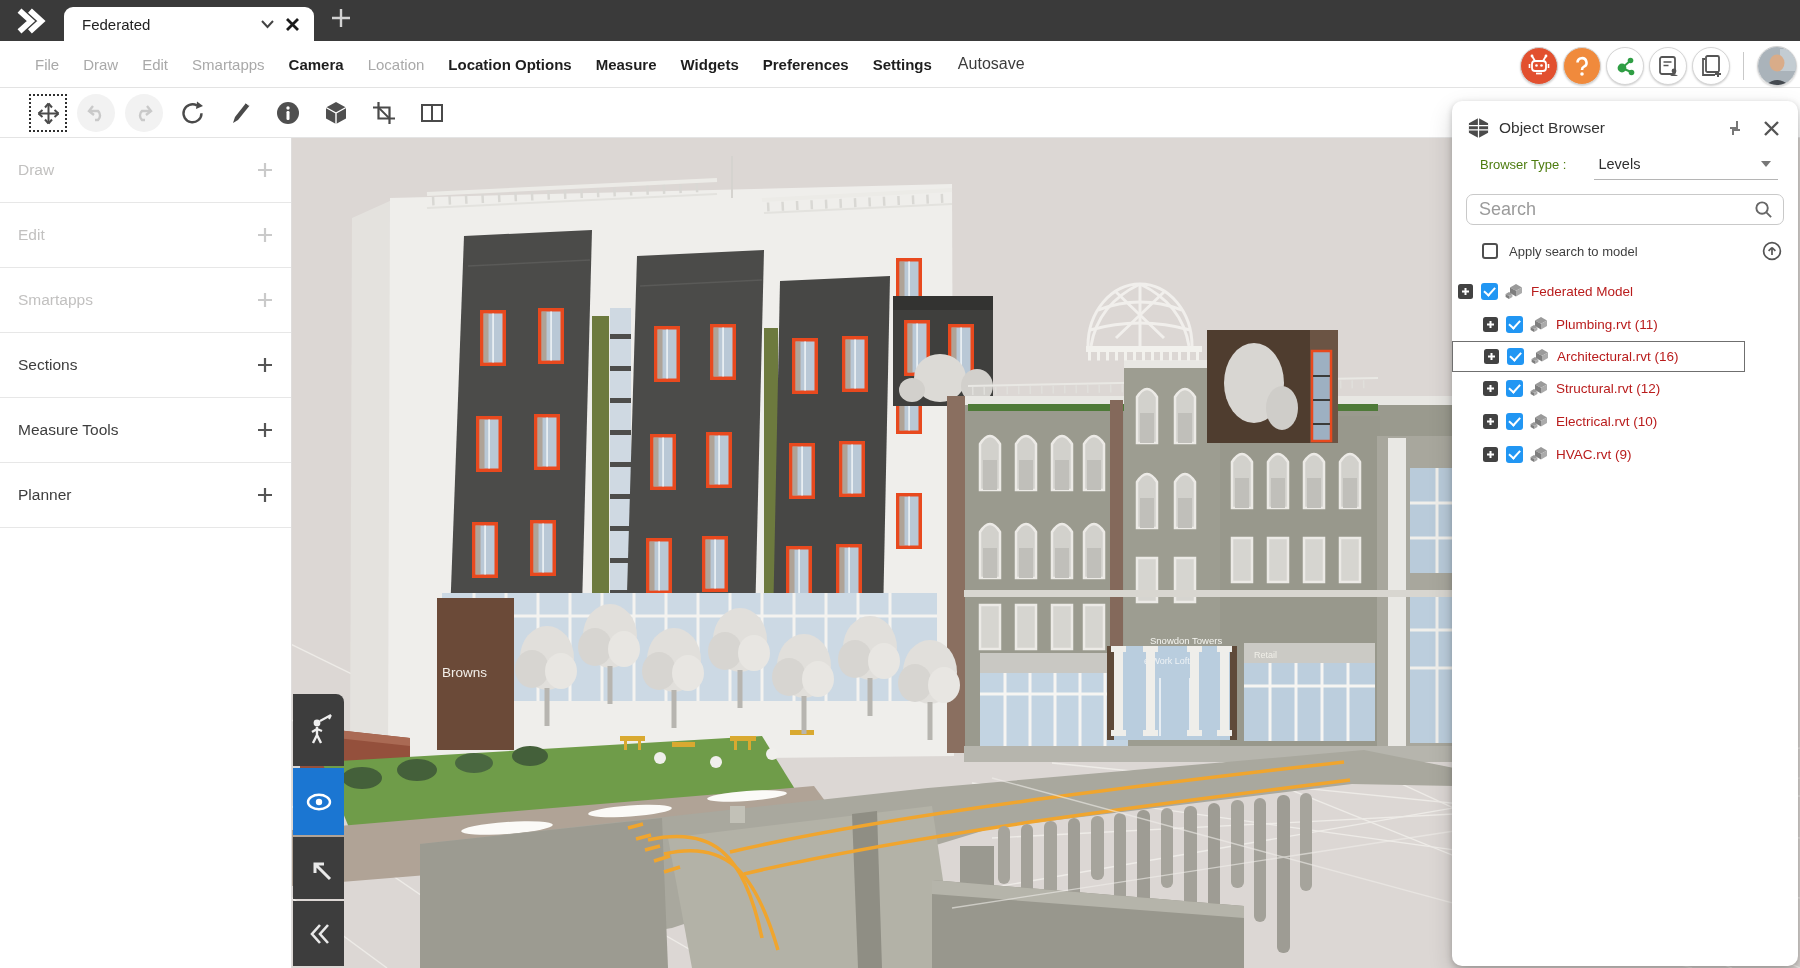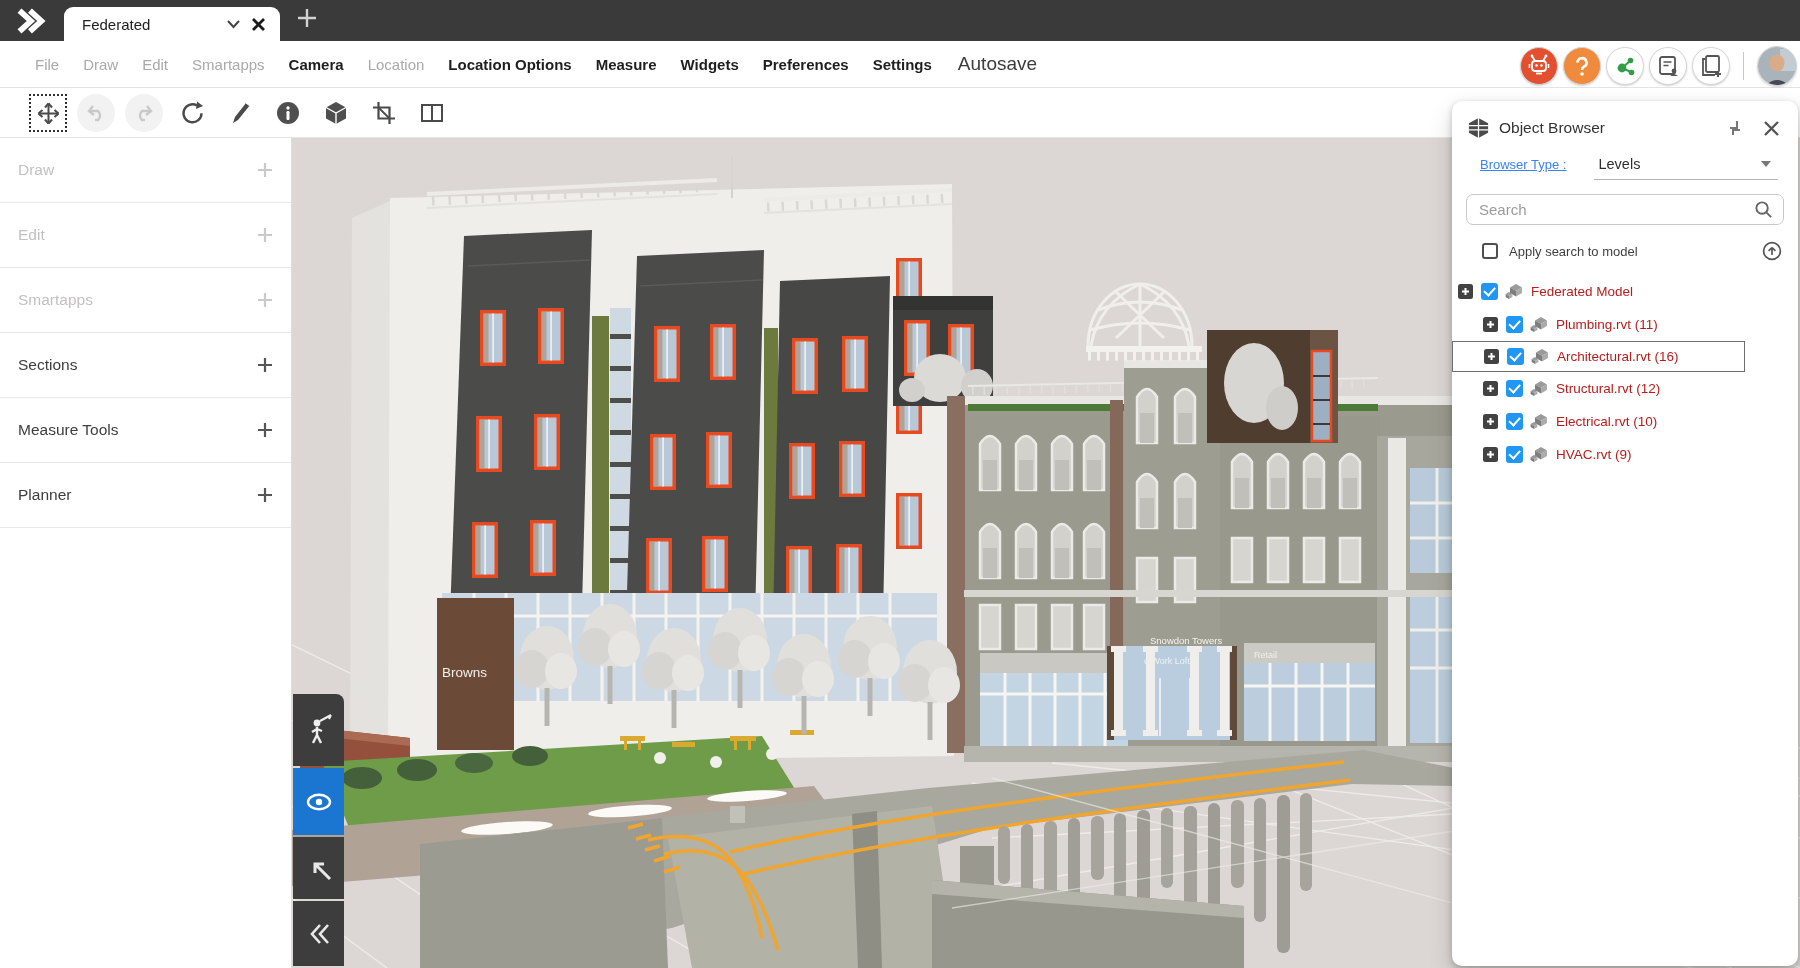--- a/index.html
+++ b/index.html
@@ -6,34 +6,34 @@
   html,body { width:1800px; height:968px; overflow:hidden; background:#fff;
     font-family:"Liberation Sans", sans-serif; }
 
   
   .tabbar { position:absolute; left:0; top:0; right:0; height:41px; background:#3A3A3A;
     display:flex; align-items:flex-end; z-index:50; }
   .logo-box { width:58px; height:41px; display:flex; align-items:center; justify-content:center; }
   .tab-inactive { height:41px; width:232px; display:flex; align-items:center; color:#f2f2f2;
     padding:0 12px 0 14px; gap:12px; font-size:15px; letter-spacing:.3px; cursor:pointer; }
   .tab-inactive .tlabel { flex:1; white-space:nowrap; overflow:hidden; }
-  .tab-active { height:34px; width:216px; background:#fff; border-radius:9px 9px 0 0;
+  .tab-active { height:34px; width:250px; background:#fff; border-radius:9px 9px 0 0;
     display:flex; align-items:center; padding:0 14px 0 18px; gap:10px; margin-left:6px;
     color:#222; font-size:15px; }
   .tab-active .tlabel { flex:1; }
   .ticon { display:flex; align-items:center; justify-content:center; cursor:pointer; }
   .newtab { margin-left:16px; margin-bottom:8px; cursor:pointer; }
 
   
   .menubar { position:absolute; left:0; top:41px; right:0; height:47px; background:#fff;
     border-bottom:1px solid #e3e3e3; display:flex; align-items:center; padding-left:35px;
     gap:24px; z-index:20; }
   .menu-item { font-size:15px; font-weight:700; color:#1e1e1e; white-space:nowrap; cursor:pointer; }
   .menu-item.disabled { color:#a9a9a9; font-weight:400; cursor:default; }
-  .autosave { font-size:19px; color:#3c3c3c; margin-left:2px; }
+  .autosave { font-size:16px; color:#3c3c3c; margin-left:2px; }
 
   .header-icons { position:absolute; top:46px; right:3px; display:flex; align-items:center;
     gap:5px; z-index:55; }
   .hcirc { width:38px; height:38px; border-radius:50%; background:#fff; border:1px solid #d6d6d6;
     box-shadow:0 1px 2px rgba(0,0,0,.18); display:flex; align-items:center; justify-content:center;
     cursor:pointer; }
   .hcirc.red { background:#E2502F; border-color:#d3d3d3; }
   .hcirc.orange { background:#F08A3C; }
   .hdivider { width:1px; height:28px; background:#c9c9c9; margin:0 8px; }
   .avatar { width:40px; height:40px; border-radius:50%; border:1px solid #d0d0d0; overflow:hidden;
@@ -71,27 +71,27 @@
   .vbtn:last-child { height:65px; }
 
   
   .panel { position:absolute; left:1452px; top:101px; width:346px; height:865px; background:#fff;
     border-radius:10px; box-shadow:0 2px 6px rgba(0,0,0,.22), 0 10px 24px rgba(0,0,0,.16);
     z-index:40; font-size:13px; }
   .p-header { display:flex; align-items:center; padding:15px 18px 9px 15px; }
   .p-title { font-size:15.5px; font-weight:400; color:#333; margin-left:9px; flex:1; }
   .p-hicon { display:flex; align-items:center; cursor:pointer; margin-left:18px; }
   .p-type { display:flex; align-items:baseline; padding:7px 20px 0 28px; }
-  .p-type-label { font-size:13px; color:#3b82f6;text-decoration:underline; }
+  .p-type-label { font-size:13px; color:#4d7c0f; }
   .p-select { flex:1; margin-left:28px; border-bottom:1px solid #b5b5b5; display:flex;
     align-items:center; padding:0 6px 7px 4px; cursor:pointer; }
   .p-select-value { font-size:14.5px; color:#2f2f2f; flex:1; }
   .p-search { margin:14px 14px 6px 14px; height:31px; border:1px solid #c9c9c9; border-radius:7px;
     display:flex; align-items:center; padding:0 10px 0 12px; }
-  .p-search input { flex:1; border:none; outline:none; font-size:15px; color:#444;
+  .p-search input { flex:1; border:none; outline:none; font-size:18px; color:#444;
     font-family:"Liberation Sans",sans-serif; }
   .p-search input::placeholder { color:#9b9b9b; }
   .p-apply { display:flex; align-items:center; padding:10px 16px 8px 30px; }
   .cbx-empty { width:16px; height:16px; border:2px solid #4f4f4f; border-radius:3px; flex:none;
     cursor:pointer; }
   .p-apply-label { margin-left:11px; color:#3f3f3f; flex:1; }
   .tree { padding-top:6px; }
   .trow { display:flex; align-items:center; height:33px; padding-left:6px; font-size:13.5px;
     color:#b91c1c; cursor:pointer; }
   .trow.child { padding-left:31px; }

